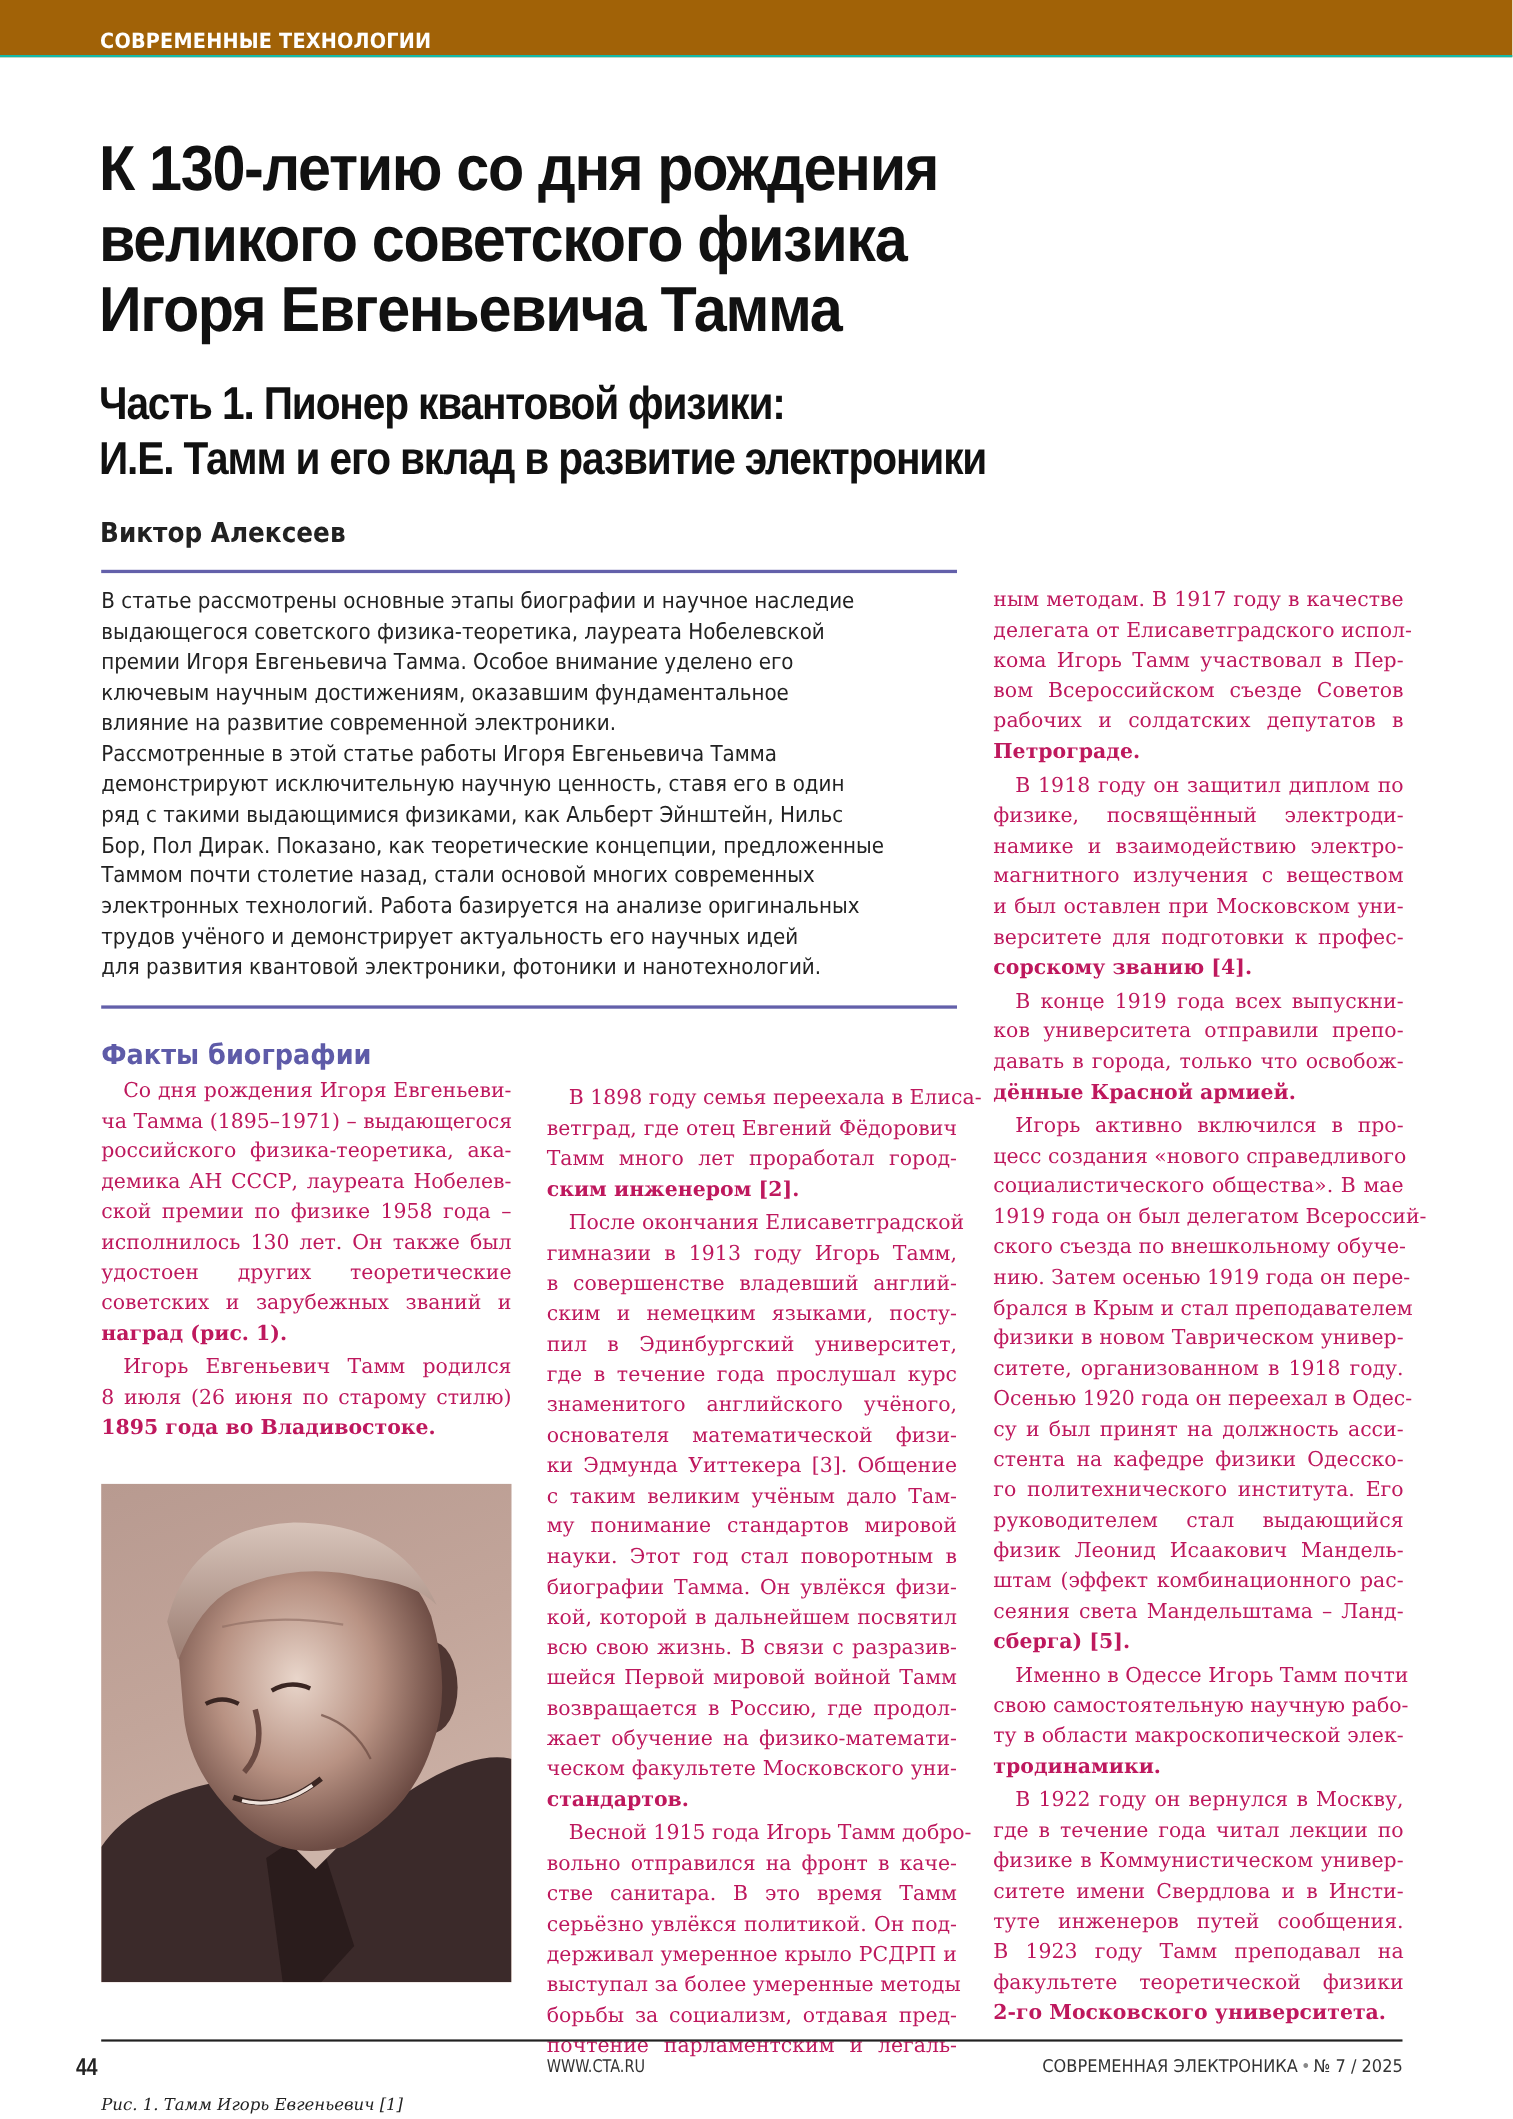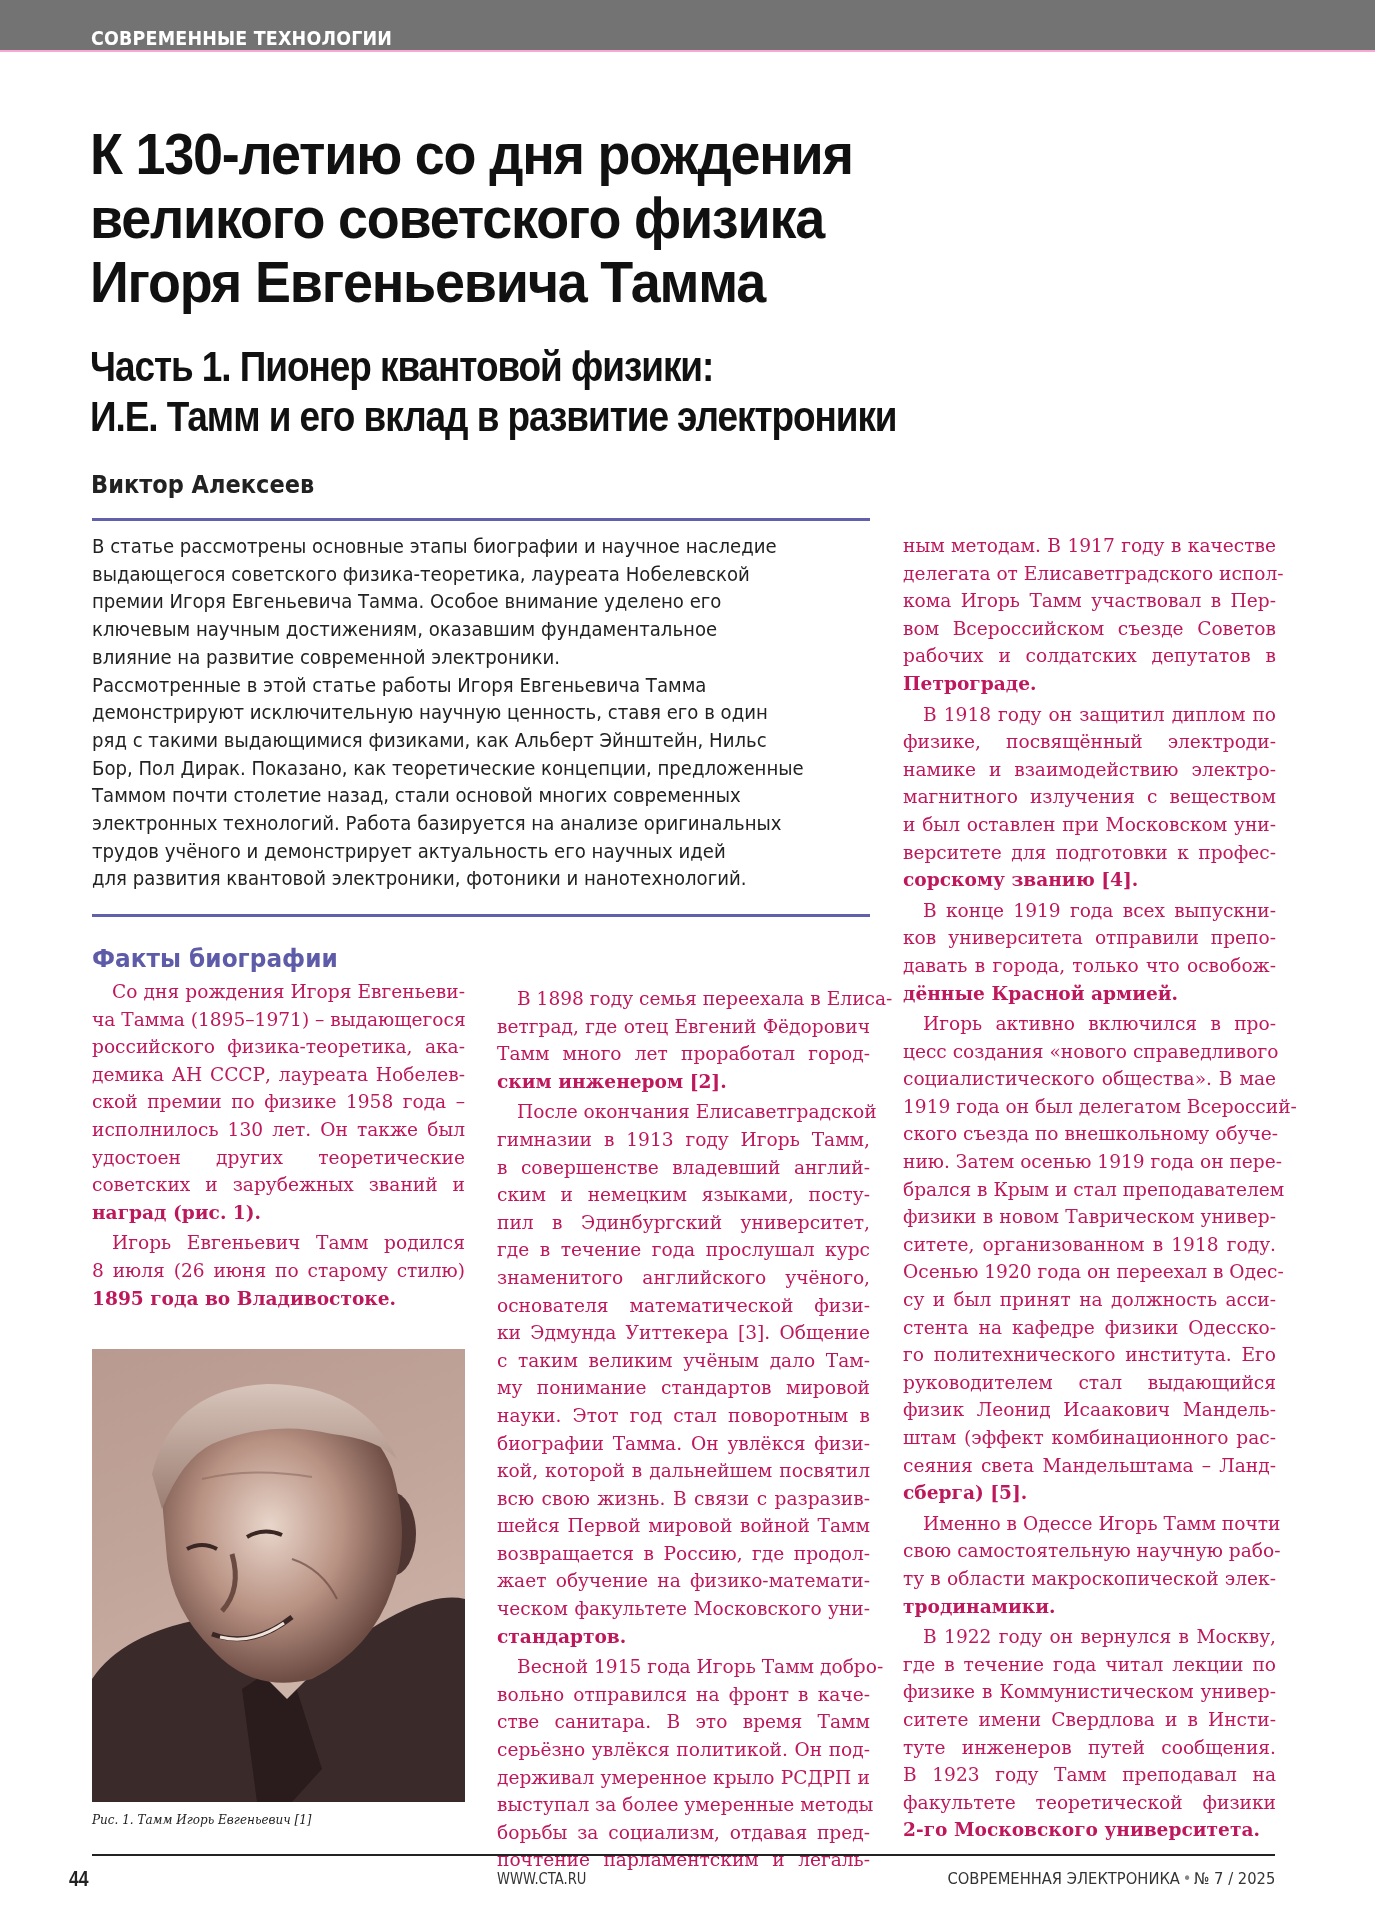--- a/index.html
+++ b/index.html
@@ -1,17 +1,17 @@
 <!DOCTYPE html>
 <html><head>
 <meta charset="utf-8">
 <style>
   html, body { margin: 0; padding: 0; background: #ffffff; }
   body { width: 1375px; height: 1926px; position: relative; overflow: hidden; color: #1e1e1e; }
-  .topbar { position: absolute; left: 0; top: 0; width: 1375px; height: 52px; background: #737373; border-bottom: 2px solid #f9a8d4; box-sizing: border-box; }
+  .topbar { position: absolute; left: 0; top: 0; width: 1375px; height: 52px; background: #a16207; border-bottom: 2px solid #14b8a6; box-sizing: border-box; }
   .topbar .rubric { position: absolute; left: 91px; top: 27px; font-family: "DejaVu Sans", sans-serif; font-weight: bold; font-size: 19px; letter-spacing: 0.2px; color: #ffffff; transform: scaleX(0.92); transform-origin: left center; white-space: nowrap; }
 
   .title { position: absolute; left: 90px; top: 122px; width: 1150px; font-family: "Liberation Sans", sans-serif; font-weight: bold; font-size: 58px; line-height: 64px; color: #111; letter-spacing: -1.3px; transform: scaleX(0.93); transform-origin: left top; }
   .title div { white-space: nowrap; }
   .subtitle { position: absolute; left: 90px; top: 342px; width: 1150px; font-family: "Liberation Sans", sans-serif; font-weight: bold; font-size: 42px; line-height: 50px; color: #111; letter-spacing: -1.2px; transform: scaleX(0.88); transform-origin: left top; }
   .subtitle div { white-space: nowrap; }
 
   .author { position: absolute; left: 91px; top: 470px; font-family: "DejaVu Sans", sans-serif; font-weight: bold; font-size: 25px; color: #222; transform: scaleX(0.9); transform-origin: left top; white-space: nowrap; }
   .rule { position: absolute; left: 92px; width: 778px; height: 3px; background: #6360aa; }
   .rule.r1 { top: 518px; }
@@ -26,21 +26,21 @@
   .col .ln.ind { padding-left: 20px; }
   .col .gap { height: 3px; }
   .col-left { left: 92px; top: 978px; }
   .col-mid { left: 497px; top: 945px; margin-top: 40px; }
   .col-right { left: 903px; top: 532px; }
 
   .section-head { position: absolute; left: 92px; top: 944px; font-family: "DejaVu Sans", sans-serif; font-weight: bold; font-size: 25px; color: #5e5ba8; transform: scaleX(0.93); transform-origin: left top; white-space: nowrap; }
 
   .photo { position: absolute; left: 92px; top: 1349px; width: 373px; height: 453px; overflow: hidden; background: linear-gradient(160deg, #b89a90 0%, #c2a59a 40%, #cbb0a5 70%, #b89b8f 100%); }
   .photo svg { display: block; }
-  .caption { position: absolute; left: 92px; top: 1813px; font-family: "DejaVu Serif", serif; font-style: italic; font-size: 12px; color: #222; white-space: nowrap; }
+  .caption { position: absolute; left: 92px; top: 1904px; font-family: "DejaVu Serif", serif; font-style: italic; font-size: 15px; color: #222; white-space: nowrap; }
 
   .footrule { position: absolute; left: 92px; top: 1854px; width: 1183px; height: 2px; background: #222; }
   .foot-page { position: absolute; left: 69px; top: 1866px; font-family: "Liberation Sans", sans-serif; font-weight: bold; font-size: 22px; color: #222; transform: scaleX(0.8); transform-origin: left top; }
   .foot-url { position: absolute; left: 497px; top: 1869px; font-family: "DejaVu Sans", sans-serif; font-size: 16px; color: #333; transform: scaleX(0.82); transform-origin: left top; white-space: nowrap; }
   .foot-mag { position: absolute; right: 100px; top: 1869px; font-family: "DejaVu Sans", sans-serif; font-size: 16px; color: #333; white-space: nowrap; transform: scaleX(0.92); transform-origin: right top; }
   .foot-mag .dot { color: #888; padding: 0 3px; }
 </style>
 </head>
 <body>
 

